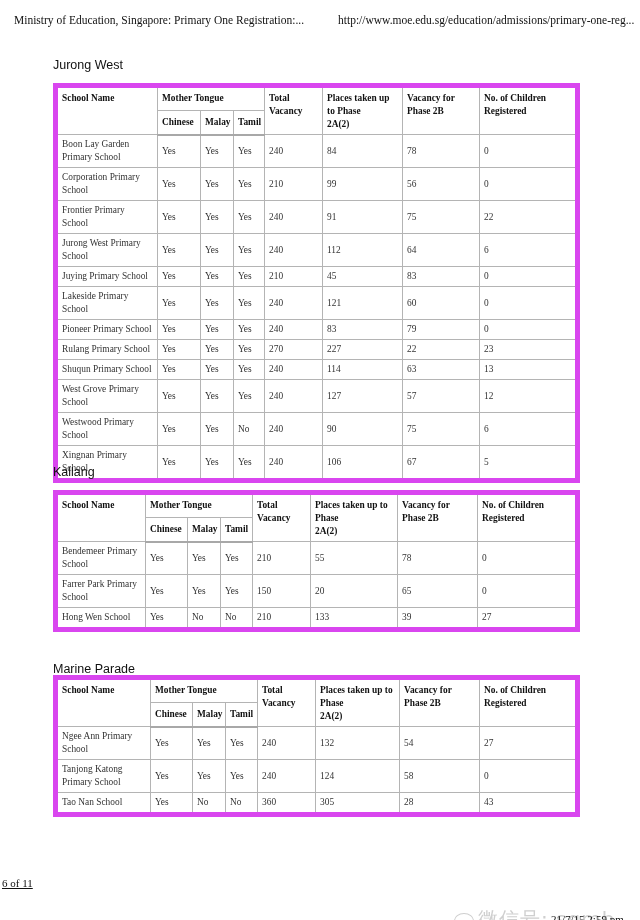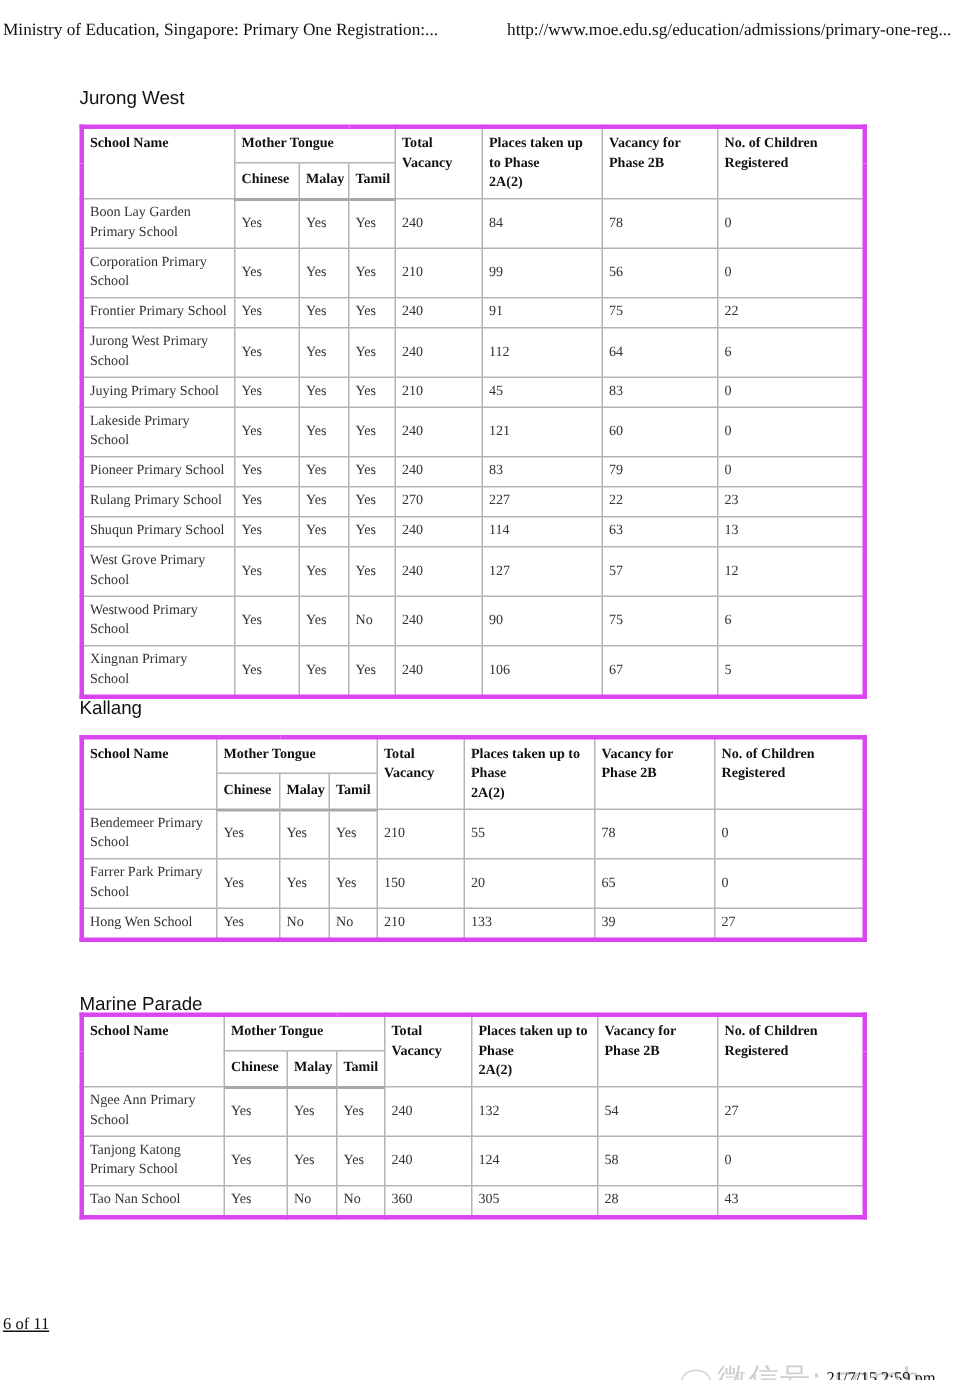--- a/index.html
+++ b/index.html
@@ -1,30 +1,30 @@
 <!DOCTYPE html>
 <html><head>
   <meta charset="utf-8">
   <style>
     html, body { margin: 0; padding: 0; }
     body {
       width: 640px; height: 920px; background: #ffffff; position: relative; overflow: hidden;
       color: #222;
     }
     .hdr { position: absolute; top: 14px; font-family: "Liberation Serif", serif; font-size: 11.5px; color: #111; white-space: nowrap; }
-    .hdr-left { left: 2px; text-align: right; }
+    .hdr-left { left: 14px; text-align: right; }
     .hdr-right { left: 338px; }
     .section-title {
       position: absolute; left: 53px; font-family: "Liberation Sans", sans-serif; font-size: 12.5px; color: #111;
     }
     table.t {
       position: absolute; left: 53px; width: 522px; border-collapse: collapse;
       font-family: "Liberation Serif", serif; font-size: 9.4px; color: #333;
       table-layout: fixed;
-      border: 3px solid #d946ef;
+      border: 5px solid #d946ef;
     }
     table.t th, table.t td {
       border: 1px solid #b4b4b4; padding: 3px 4px; text-align: left; vertical-align: middle; line-height: 13px;
     }
     table.t th { font-weight: bold; color: #111; vertical-align: top; padding-top: 4px; }
     table.t th.sub { vertical-align: middle; }
     table.t tbody tr td { color: #333; }
     table.t thead tr:last-child th { border-bottom: 2px solid #a8a8a8; }
     .footer-left { position: absolute; left: 2px; top: 877px; font-family: "Liberation Serif", serif; font-size: 11px; color: #111; text-decoration: underline; }
     .footer-right { position: absolute; left: 551px; top: 873px; font-family: "Liberation Serif", serif; font-size: 11px; color: #111; margin-top: 40px; }

